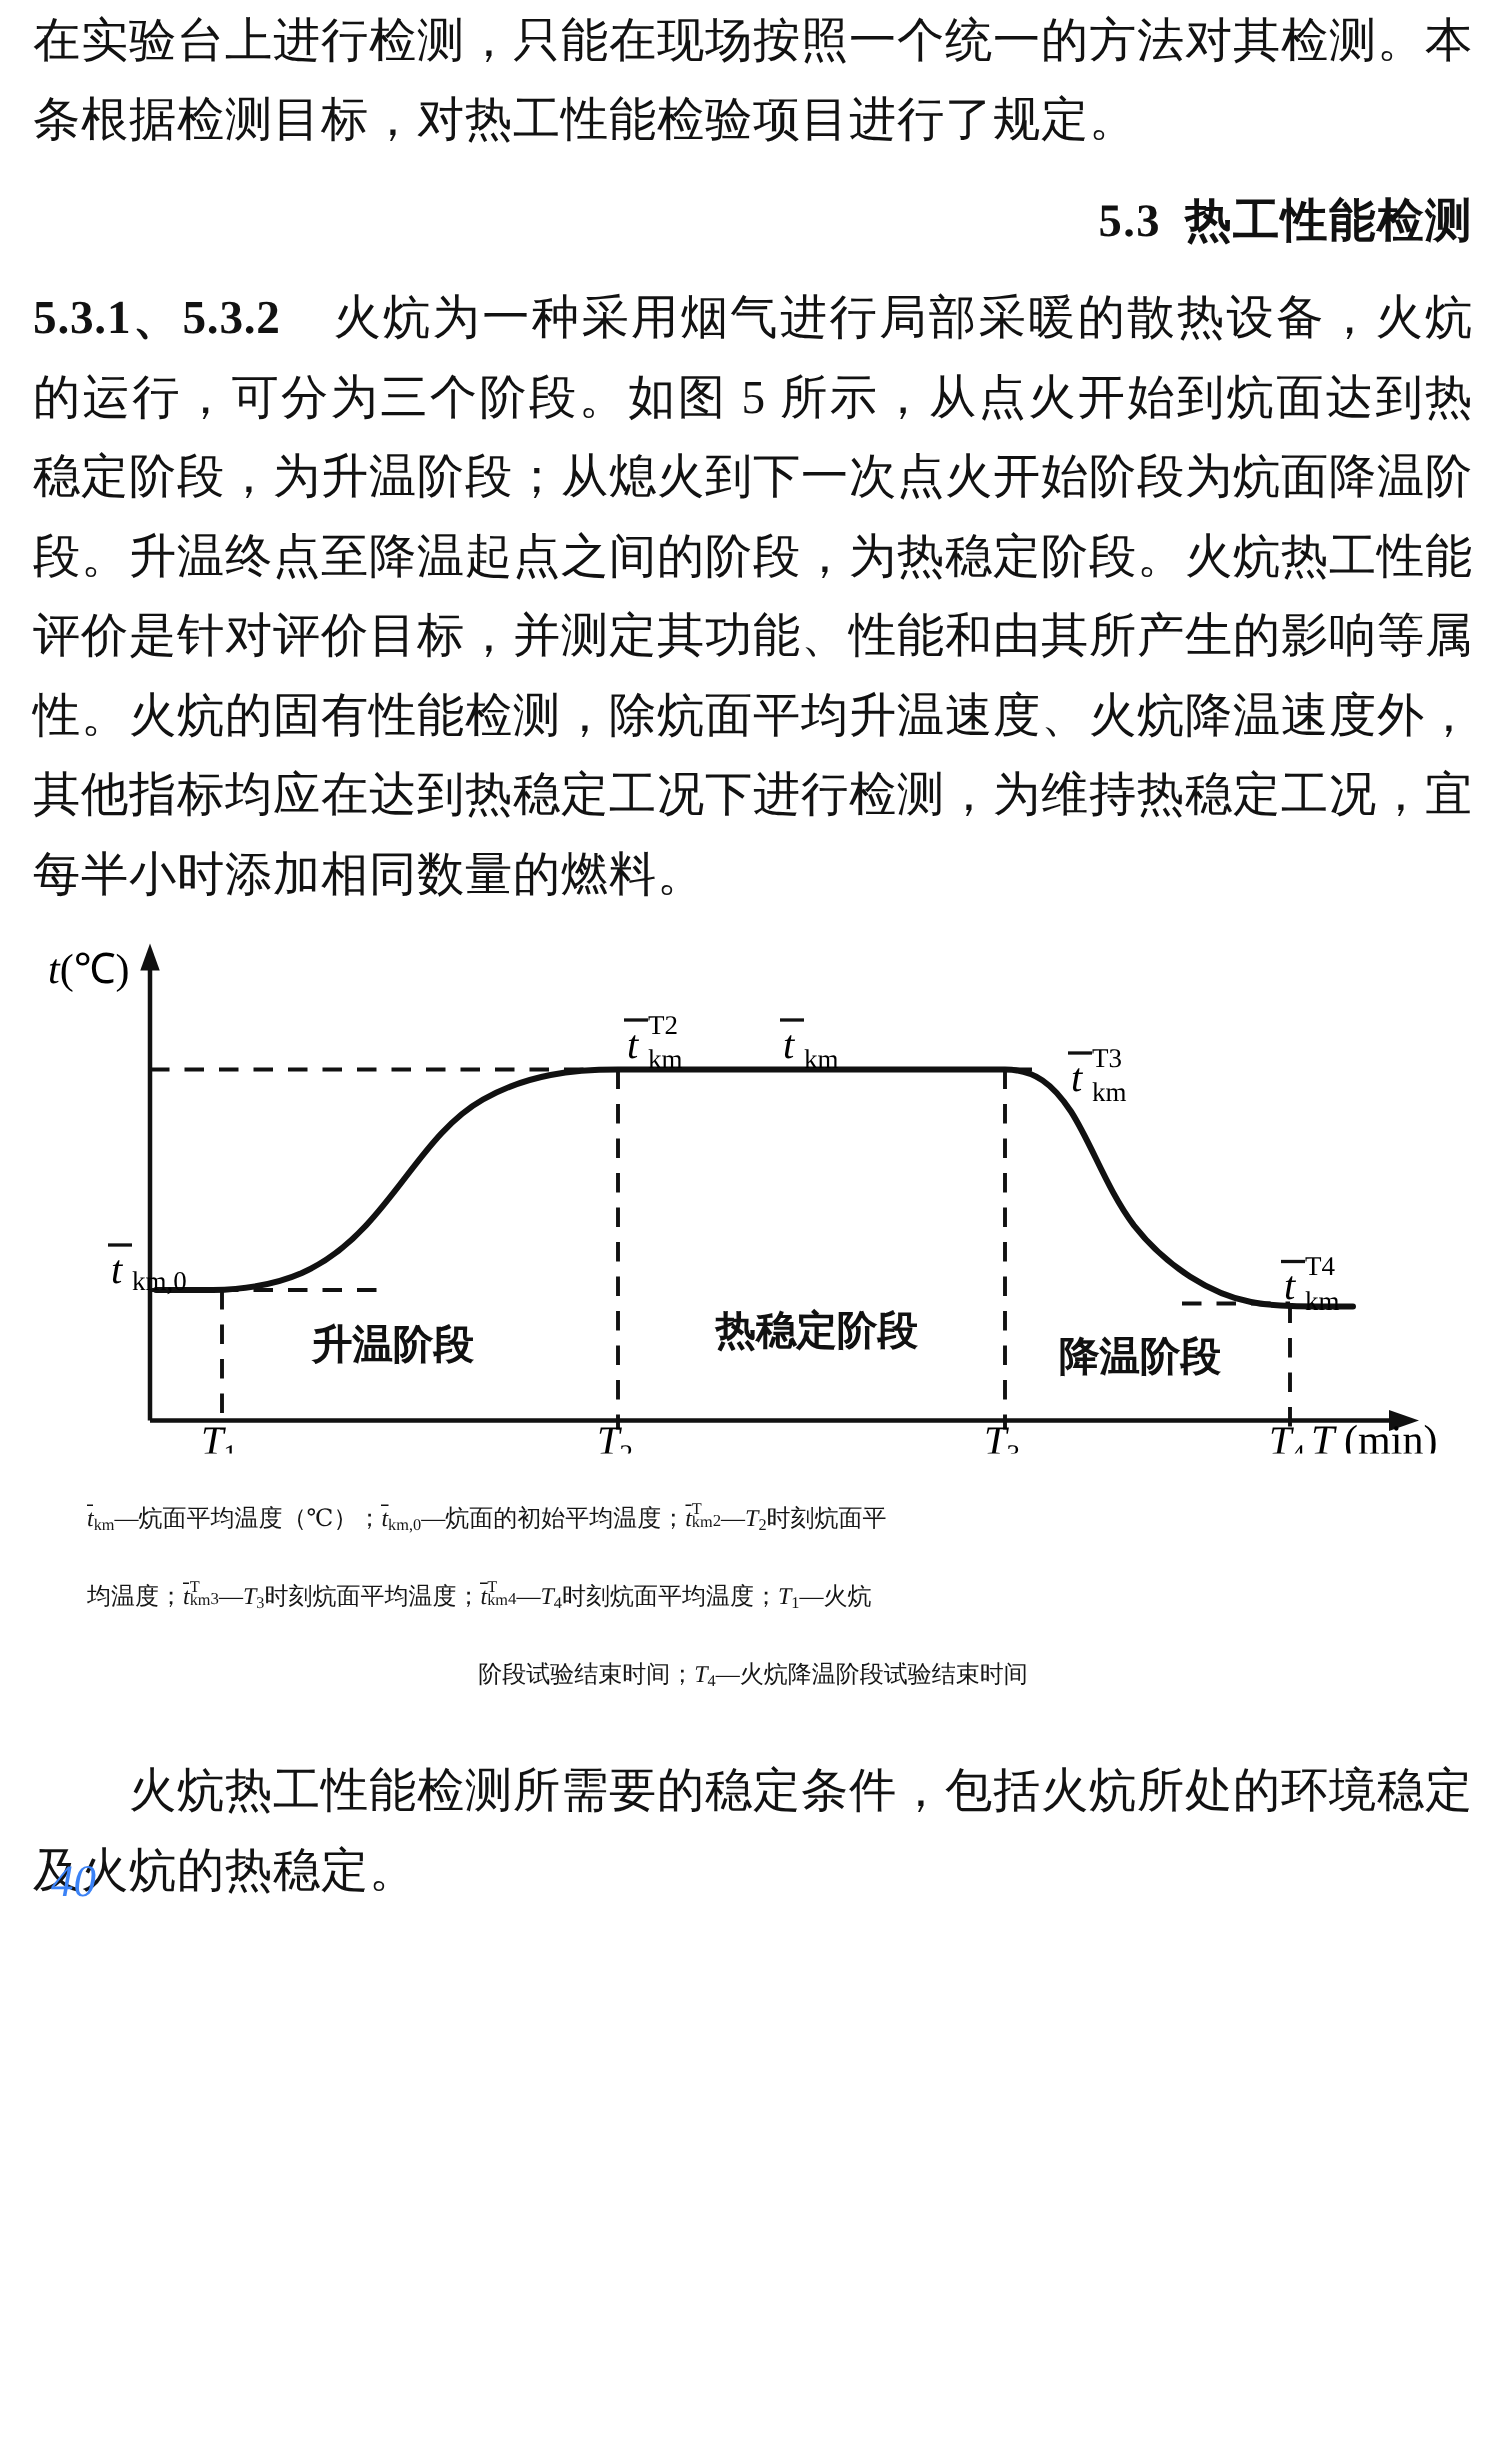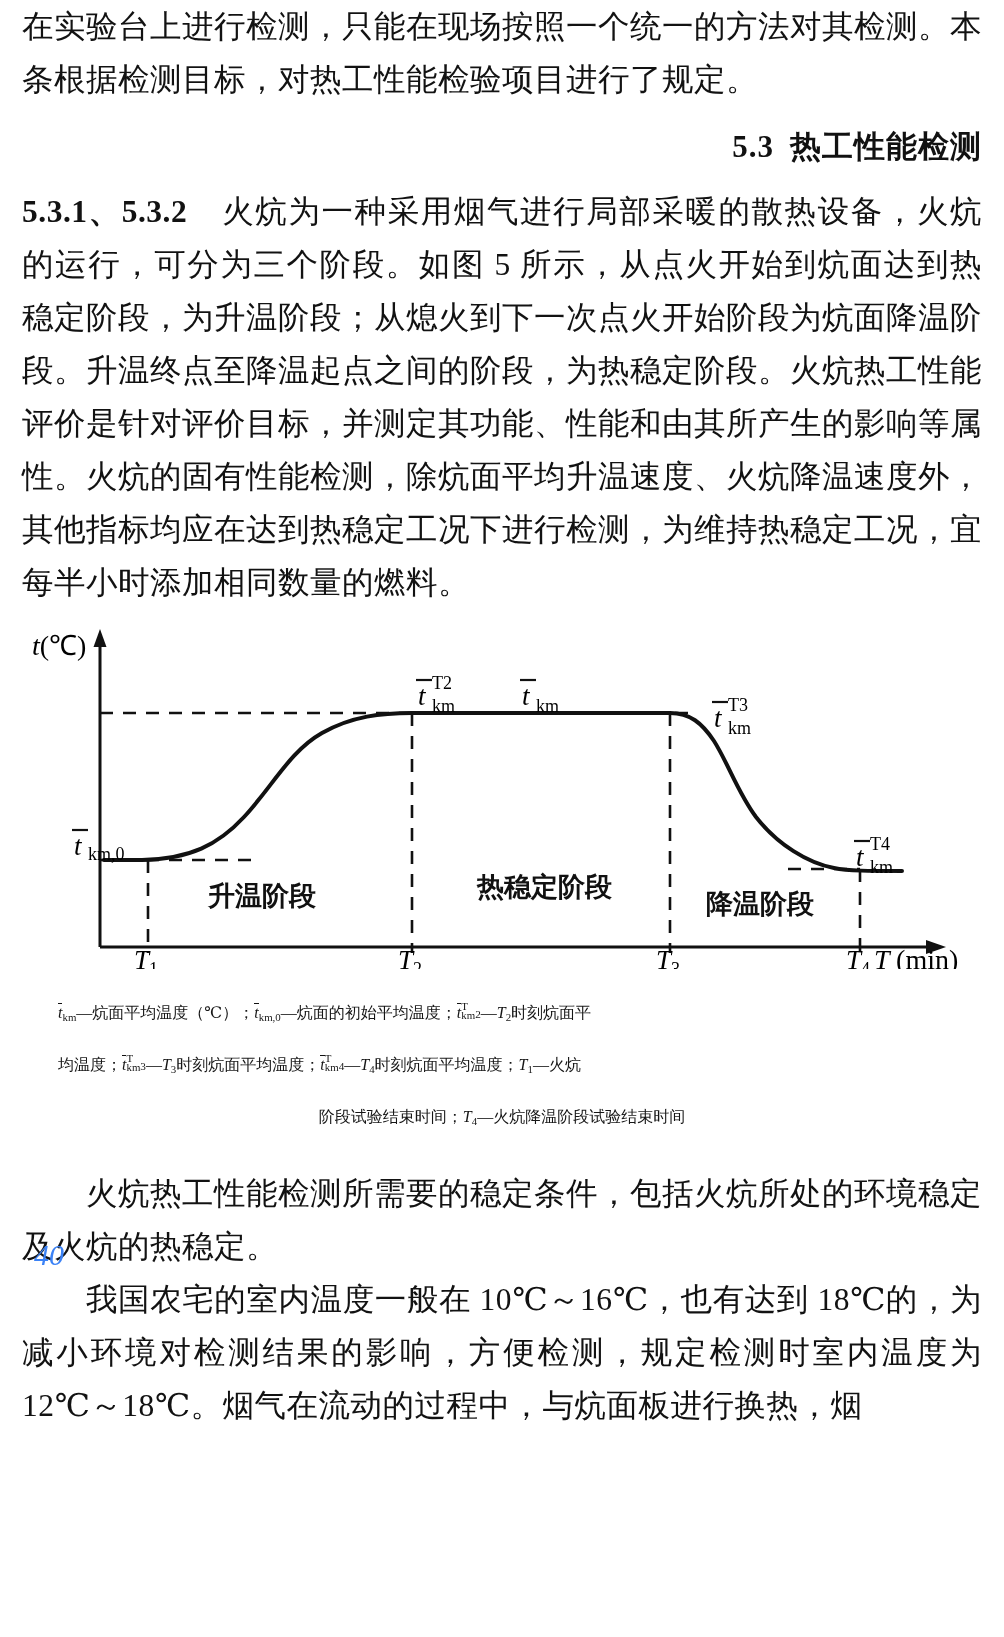--- a/index.html
+++ b/index.html
@@ -233,17 +233,16 @@
 
       <span class="ln">均温度；<span class="ovl mi">t</span><span class="subsup"><i class="up">T</i><i>km</i></span><span style="font-size:0.7em">3</span>—<span class="mi">T</span><sub>3</sub>时刻炕面平均温度；<span class="ovl mi">t</span><span class="subsup"><i class="up">T</i><i>km</i></span><span style="font-size:0.7em">4</span>—<span class="mi">T</span><sub>4</sub>时刻炕面平均温度；<span class="mi">T</span><sub>1</sub>—火炕</span>
 
 
       <span class="ln center">阶段试验结束时间；<span class="mi">T</span><sub>4</sub>—火炕降温阶段试验结束时间</span>
     </div>
   </div>
 
   <p class="para indent2" style="margin-top:22px">火炕热工性能检测所需要的稳定条件，包括火炕所处的环境稳定及火炕的热稳定。</p>
 
-  <p class="para indent2">我国农宅的室内温度一般在 10℃～16℃，也有达到 18℃的，为减小环境对检测结果的影响，方便检测，规定检测时室内温度为 12℃～18℃。烟气在流动的过程中，与炕面板进行换热，烟</p>
 
   <div class="page-number">40</div>
 
 </div>
 
 </body></html>

